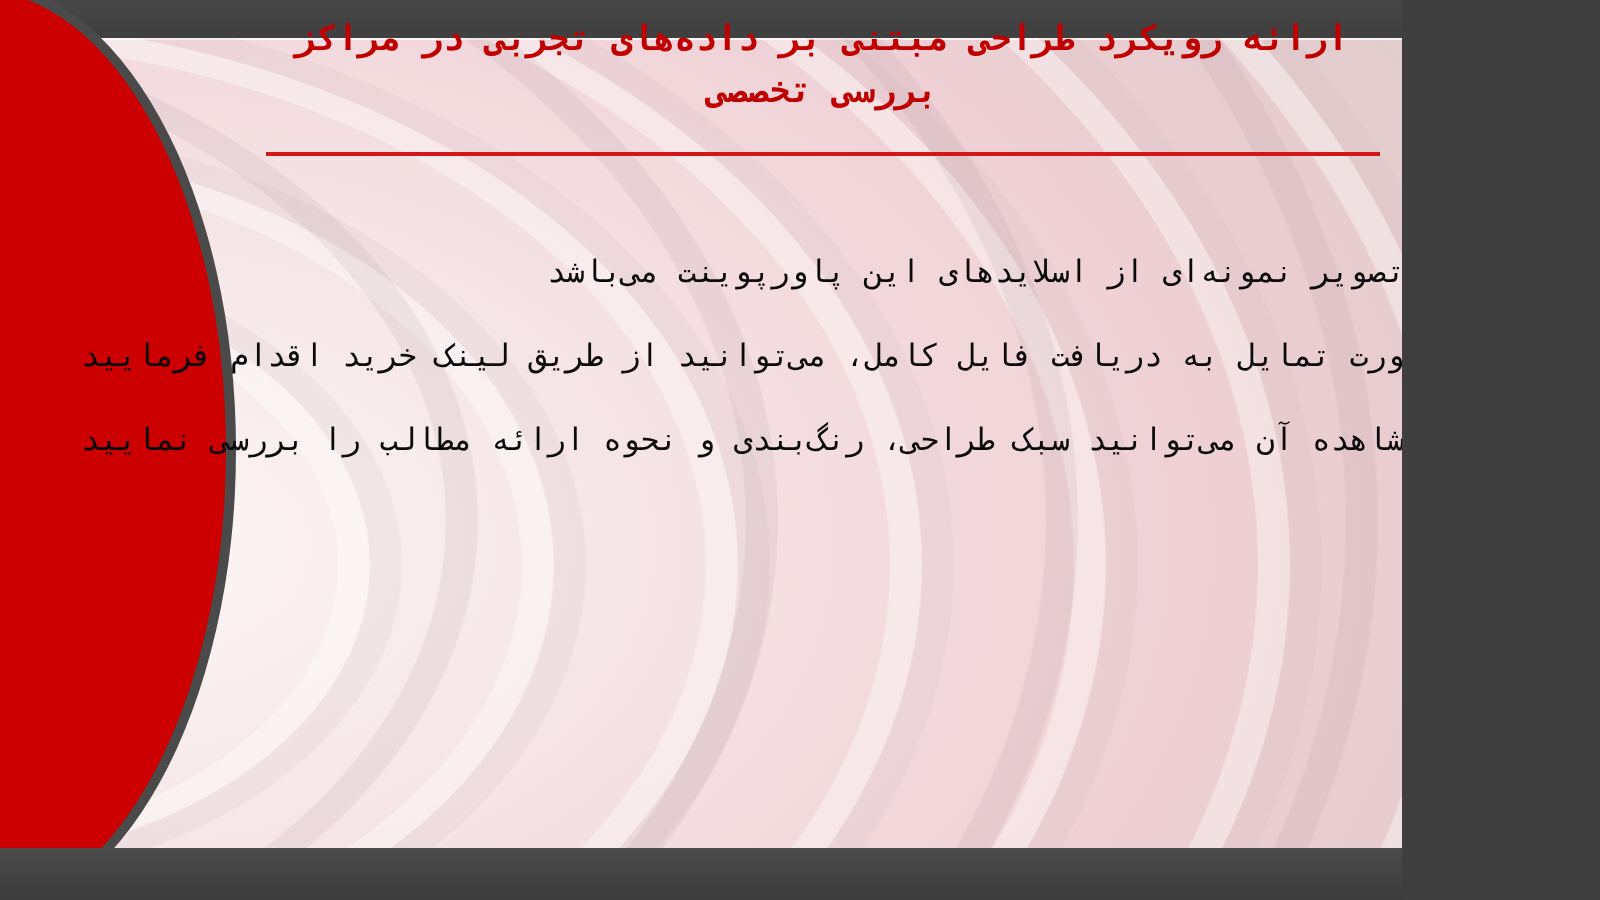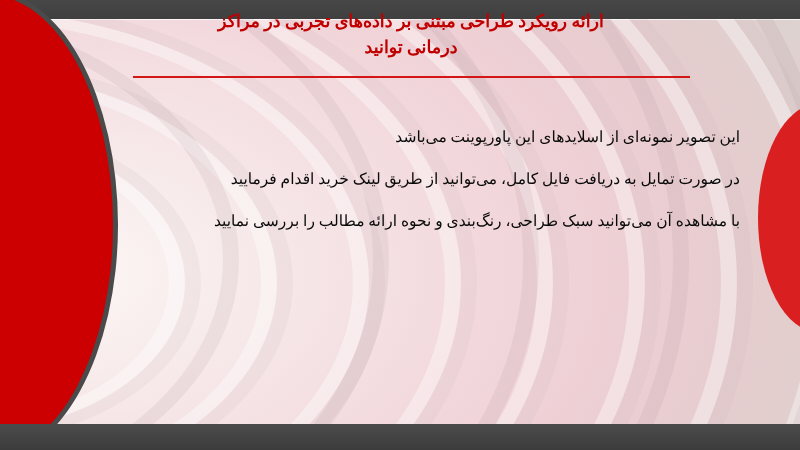--- a/index.html
+++ b/index.html
@@ -2,25 +2,25 @@
 <html><head>
 <meta charset="utf-8">
 <style>
   html, body {
     margin: 0;
     padding: 0;
     background: #3f3f3f;
   }
   #slide {
     position: relative;
-    width: 800px;
+    width: 701px;
     height: 450px;
     overflow: hidden;
     background: #4a4a4a;
-    font-family: Liberation Serif, serif;
+    font-family: Liberation Mono, monospace;
   }
 
   
   .frame-top {
     position: absolute;
     left: 0; top: 0;
     width: 800px; height: 22px;
     background: linear-gradient(180deg, #474747 0%, #3e3e3e 100%);
   }
   .frame-bottom {
@@ -167,21 +167,21 @@
     <div class="arcs"></div>
     <div class="arcs2"></div>
     <div class="panel-inner-line"></div>
   </div>
 
   <div class="ellipse-right"></div>
   <div class="ellipse-left"></div>
 
   <div class="title">
     <div>ارائه رویکرد طراحی مبتنی بر داده‌های تجربی در مراکز</div>
-    <div>درمانی توانید</div>
+    <div>بررسی تخصصی</div>
   </div>
 
   <div class="title-rule"></div>
 
   <div class="body-text">
     <span class="line">این تصویر نمونه‌ای از اسلایدهای این پاورپوینت می‌باشد</span>
     <span class="line">در صورت تمایل به دریافت فایل کامل، می‌توانید از طریق لینک خرید اقدام فرمایید</span>
     <span class="line">با مشاهده آن می‌توانید سبک طراحی، رنگ‌بندی و نحوه ارائه مطالب را بررسی نمایید</span>
   </div>
 

